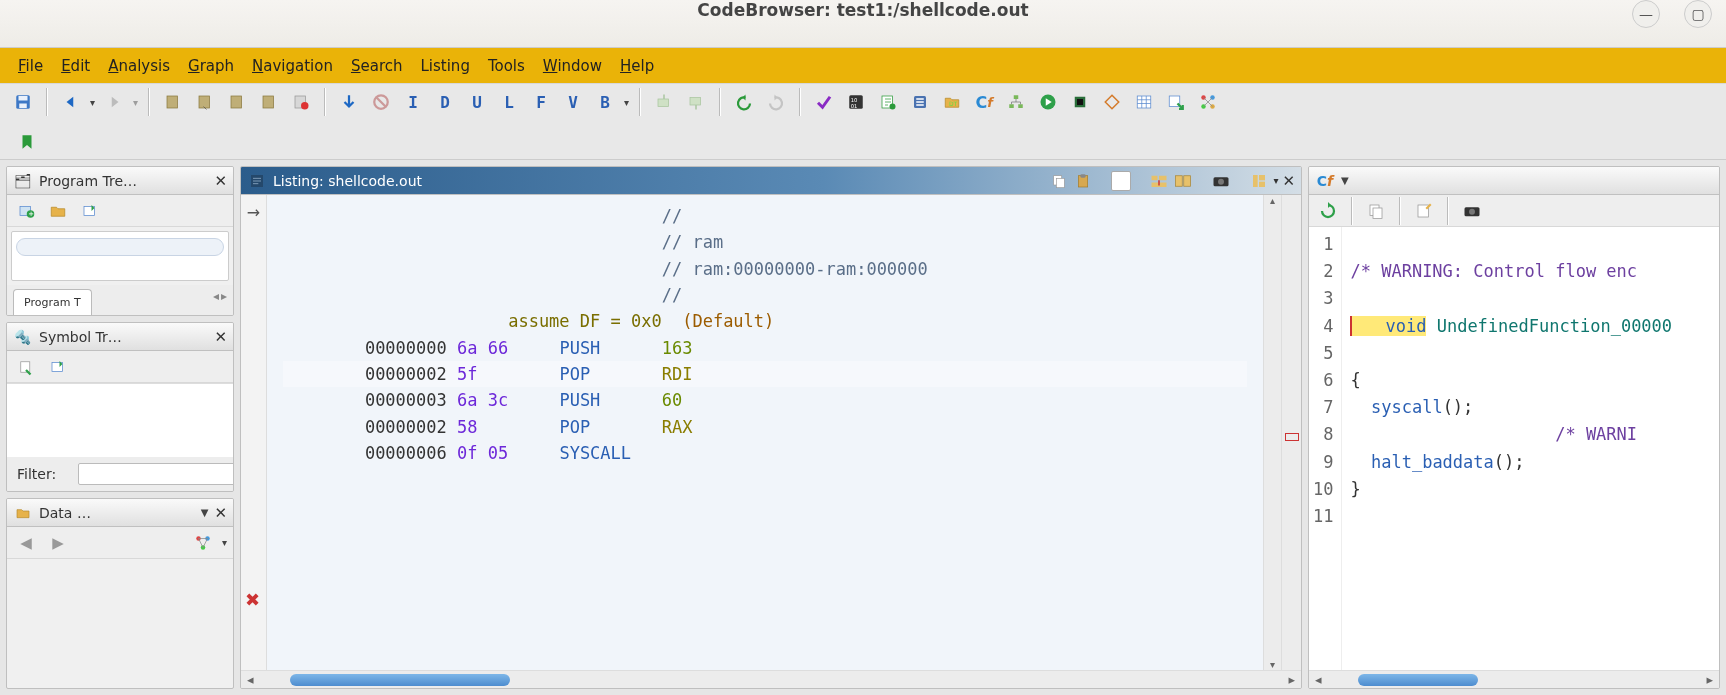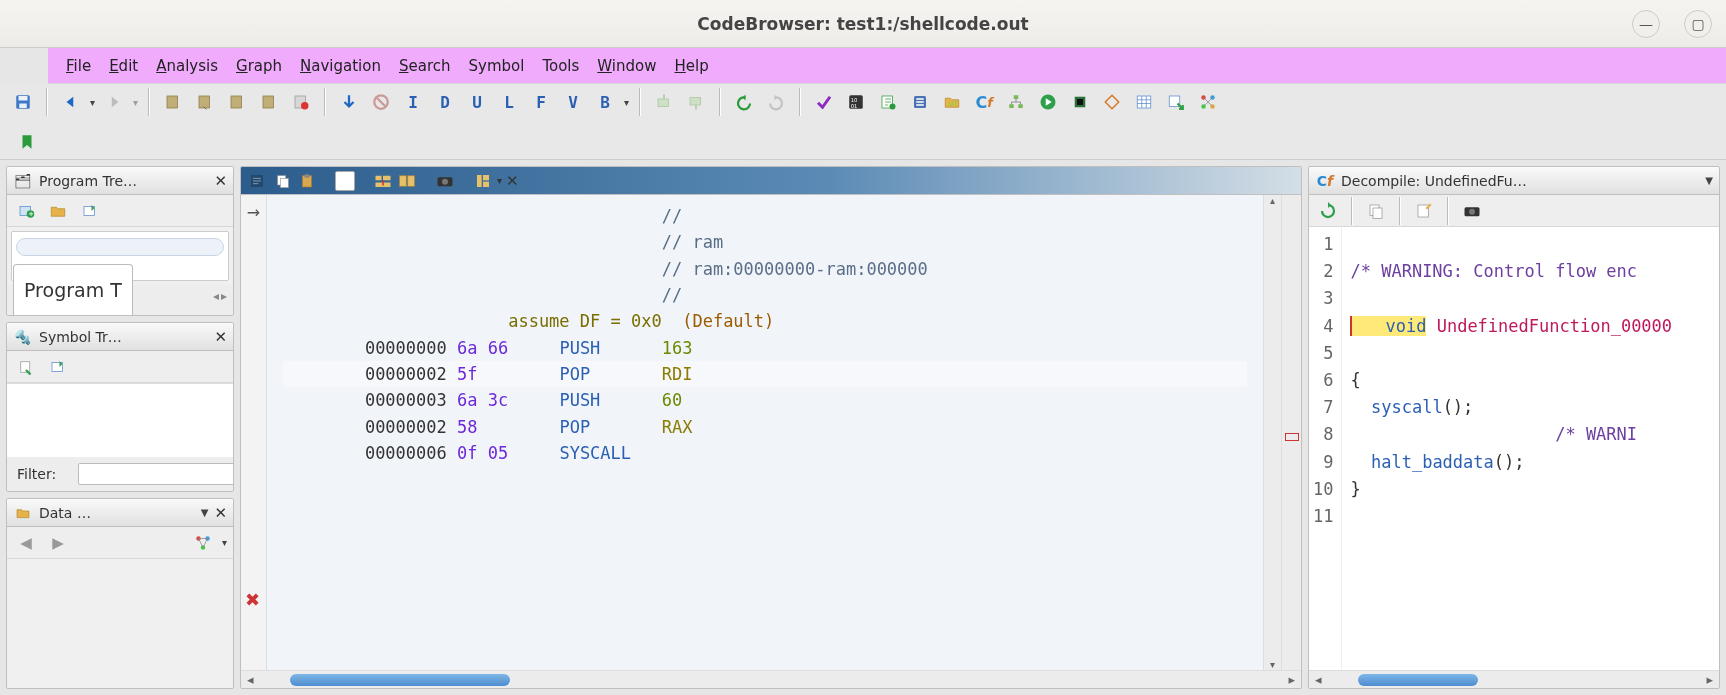--- a/index.html
+++ b/index.html
@@ -9,21 +9,21 @@
     background: #e6e6e6;
     width: 1726px;
     height: 695px;
     overflow: hidden;
     color: #333;
   }
   .titlebar {
     height: 48px;
     background: linear-gradient(#f6f4f1,#eeece7);
     display: flex;
-    align-items: center;
+    align-items: flex-start;
     justify-content: center;
     border-bottom: 1px solid #ccc;
     position: relative;
   }
   .titlebar .title {
     font-weight: bold;
     font-size: 17px;
     color: #444;
   }
   .titlebar .window-controls {
@@ -37,28 +37,27 @@
     width: 28px; height: 28px;
     border-radius: 50%;
     border: 1px solid #ccc;
     background: #f0efec;
     display:flex;align-items:center;justify-content:center;
     font-size: 14px; color:#555;
     cursor: pointer;
   }
   .menubar {
     height: 36px;
-    background: #f0abfc;
+    background: #eab308;
     display: flex;
     align-items: center;
     gap: 18px;
     padding: 0 18px;
     border-bottom: 1px solid #d8d8d8;
     font-size: 15px;
-    margin-left: 48px;
   }
   .menubar .menu-item { cursor: pointer; color: #222; }
   .menubar .menu-item u { text-decoration: underline; }
   .toolbar {
     background: #e8e8e8;
     padding: 4px 10px;
     border-bottom: 1px solid #ccc;
     display: flex;
     align-items: center;
     gap: 6px;
@@ -110,21 +109,21 @@
   .panel-header .ph-title { flex:1; white-space:nowrap; overflow:hidden; text-overflow:ellipsis; }
   .panel-header .ph-controls { display:flex; gap:4px; align-items:center; }
   .ph-icon { width:20px;height:20px;display:flex;align-items:center;justify-content:center;cursor:pointer;font-size:14px; }
   .panel-toolbar {
     height: 32px;
     background: #eee;
     border-bottom: 1px solid #d8d8d8;
     display:flex; align-items:center; gap:6px; padding:0 6px;
   }
   .tab-strip { display:flex; align-items:flex-end; height:30px; background:#ededed; padding:0 6px; position:relative; }
-  .tab { background:#fff; border:1px solid #bbb; border-bottom:none; border-radius:4px 4px 0 0; padding:14px 10px; font-size:19px; }
+  .tab { background:#fff; border:1px solid #bbb; border-bottom:none; border-radius:4px 4px 0 0; padding:6px 10px; font-size:11px; }
   .tab-arrows { position:absolute; right:6px; top:4px; display:flex; gap:2px; font-size:12px; color:#888; }
   .filterbar { display:flex; align-items:center; gap:22px; padding:6px 10px; background:#ededed; font-size:14px; }
   .filterbar input { flex:1; border:1px solid #bbb; border-radius:2px; padding:2px 4px; font-size:13px; height:22px; }
   .listing-body {
     flex:1;
     display:flex;
     background:#fff;
     position:relative;
     overflow:hidden;
   }
@@ -177,21 +176,21 @@
     border-right:1px solid #eee;
     white-space:pre;
   }
   .decomp-code {
     padding:4px 0 4px 8px;
     white-space:pre;
     overflow:hidden;
     flex:1;
   }
   .decomp-code .kw { color:#2a5fb3; }
-  .decomp-code .fn { color:#be185d; }
+  .decomp-code .fn { color:#0f766e; }
   .decomp-code .cm { color:#6d40a0;text-align:center; }
   .decomp-code .hl { background:#ffe978;padding-left:33px; }
   .decomp-code .caret { border-left:2px solid #c33; }
   .hscroll { height:18px; background:#ececec; border-top:1px solid #ddd; display:flex; align-items:center; }
   .hscroll .thumb { height:12px; background:linear-gradient(#7db6e8,#4d8ccf); border-radius:6px; margin-left:30px; }
   .vscroll { width:18px; background:#ececec; border-left:1px solid #ddd; display:flex; flex-direction:column; align-items:center; justify-content:space-between; font-size:10px; color:#666; }
   .close-x { font-weight:bold; color:#333; cursor:pointer; font-size:15px; }
   .dd-caret { font-size:10px; color:#444; }
   .row2-wrap { flex-basis:100%; height:0; }
 </style>
@@ -206,21 +205,21 @@
   </div>
 </div>
 
 <div class="menubar">
   <span class="menu-item"><u>F</u><span>ile</span></span>
   <span class="menu-item"><u>E</u>dit</span>
   <span class="menu-item"><u>A</u>nalysis</span>
   <span class="menu-item"><u>G</u>raph</span>
   <span class="menu-item"><u>N</u>avigation</span>
   <span class="menu-item"><u>S</u>earch</span>
-  <span class="menu-item">Symbol</span>
+  <span class="menu-item">Listing</span>
   <span class="menu-item">Tools</span>
   <span class="menu-item"><u>W</u>indow</span>
   <span class="menu-item"><u>H</u>elp</span>
 </div>
 
 <div class="toolbar">
   <div class="tb-btn" title="Save">
     <svg viewBox="0 0 24 24">
         <rect x="3" y="3" width="18" height="18" rx="2" fill="#3d78c6"></rect>
         <rect x="6" y="4" width="12" height="6" fill="#eaf1fb"></rect>
@@ -507,20 +506,21 @@
 
   <div class="center-col">
     <div class="panel" style="flex:1">
       <div class="panel-header blue">
         <span class="ph-icon">
           <svg width="16" height="16" viewBox="0 0 24 24">
               <rect x="3" y="3" width="18" height="18" fill="#24486b"></rect>
               <path d="M6 8 H18 M6 12 H18 M6 16 H14" stroke="#a8c3dd"></path>
             </svg>
         </span>
+        <span class="ph-title">Listing:  shellcode.out</span>
         <div class="ph-controls">
           <span class="ph-icon">
               <svg width="16" height="16" viewBox="0 0 24 24">
                 <rect x="4" y="4" width="12" height="14" fill="#fff" stroke="#999"></rect>
                 <rect x="8" y="8" width="12" height="14" fill="#fff" stroke="#999"></rect>
               </svg>
             </span>
           <span class="ph-icon">
               <svg width="16" height="16" viewBox="0 0 24 24">
                 <rect x="5" y="4" width="14" height="17" fill="#d7a850" stroke="#a07a2a"></rect>
@@ -596,21 +596,20 @@
     </div>
   </div>
 
   <div class="right-col">
     <div class="panel" style="flex:1">
       <div class="panel-header">
         <span class="ph-icon">
             <span style="color:#2a8ad4;font-weight:bold">C</span>
             <span style="color:#d47a2a;font-style:italic;font-weight:bold">f</span>
           </span>
-        <span class="ph-title">Decompile: UndefinedFu…</span>
         <span class="dd-caret">▼</span>
       </div>
       <div class="panel-toolbar">
         <div class="tb-btn">
             <svg viewBox="0 0 24 24">
               <path d="M12 4 A8 8 0 1 1 4 12" stroke="#2ea04a" stroke-width="3" fill="none"></path>
               <path d="M12 0 L16 4 L12 8 Z" fill="#2ea04a"></path>
             </svg>
           </div>
         <div class="tb-sep"></div>

